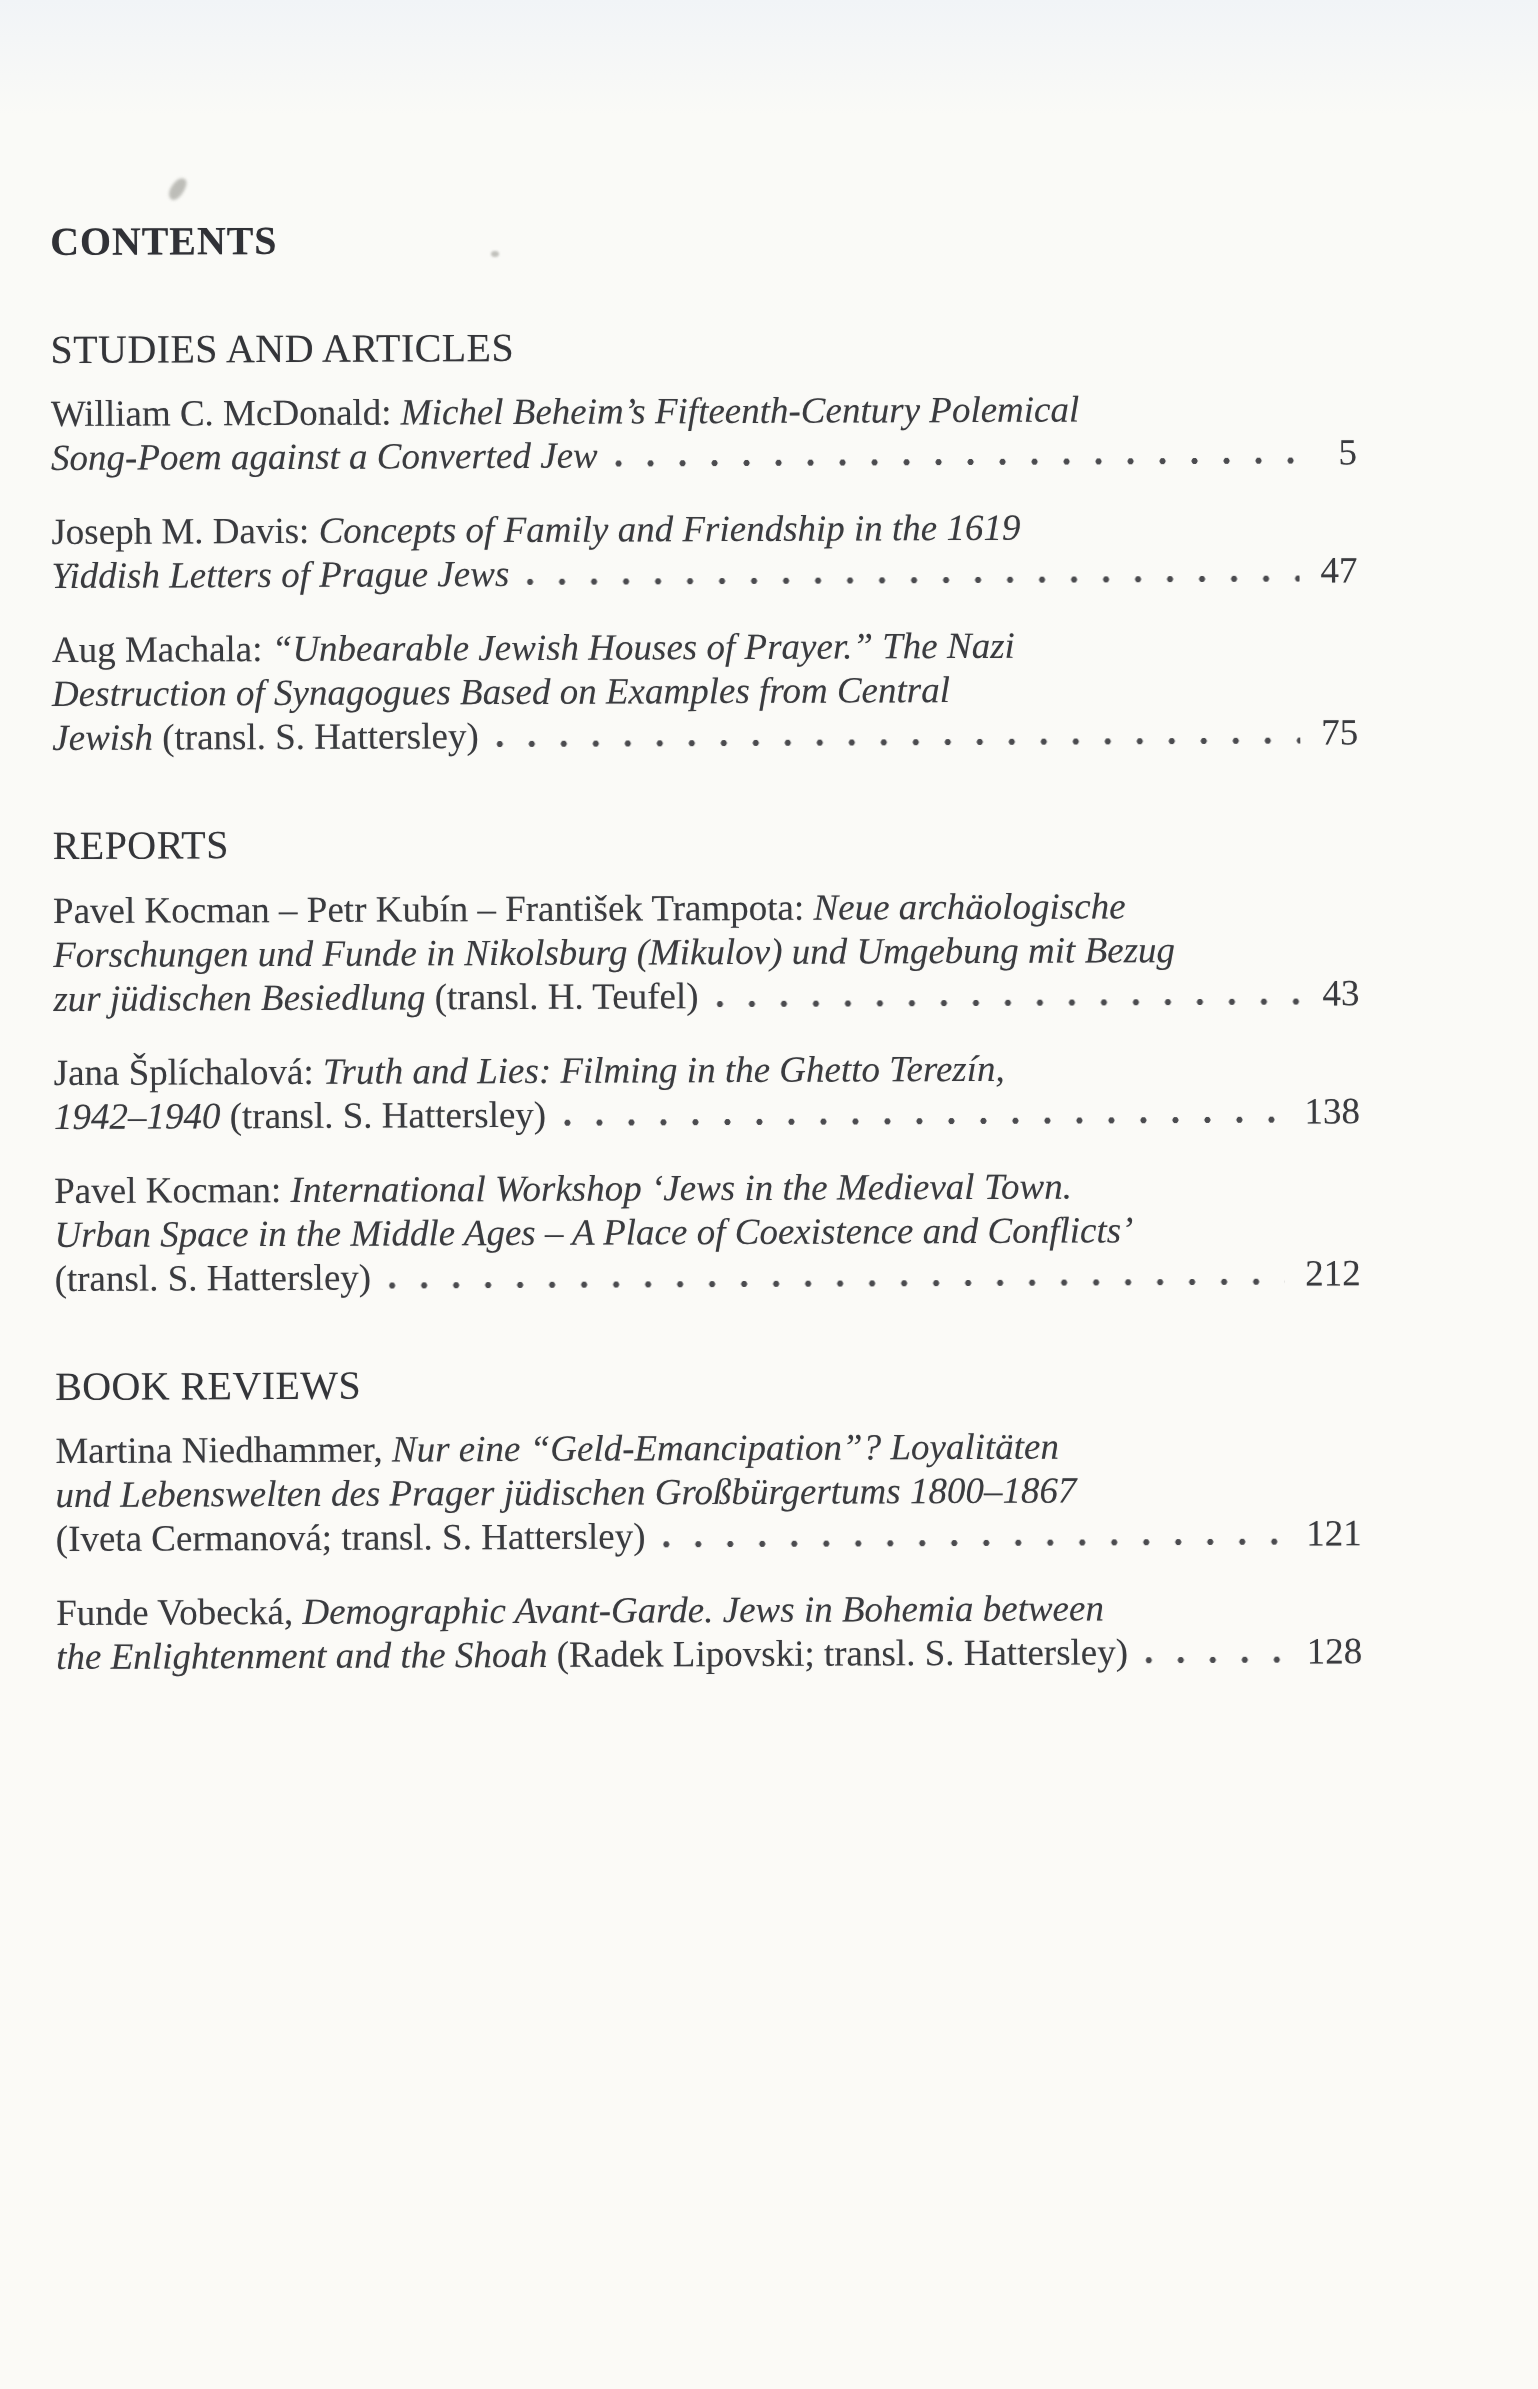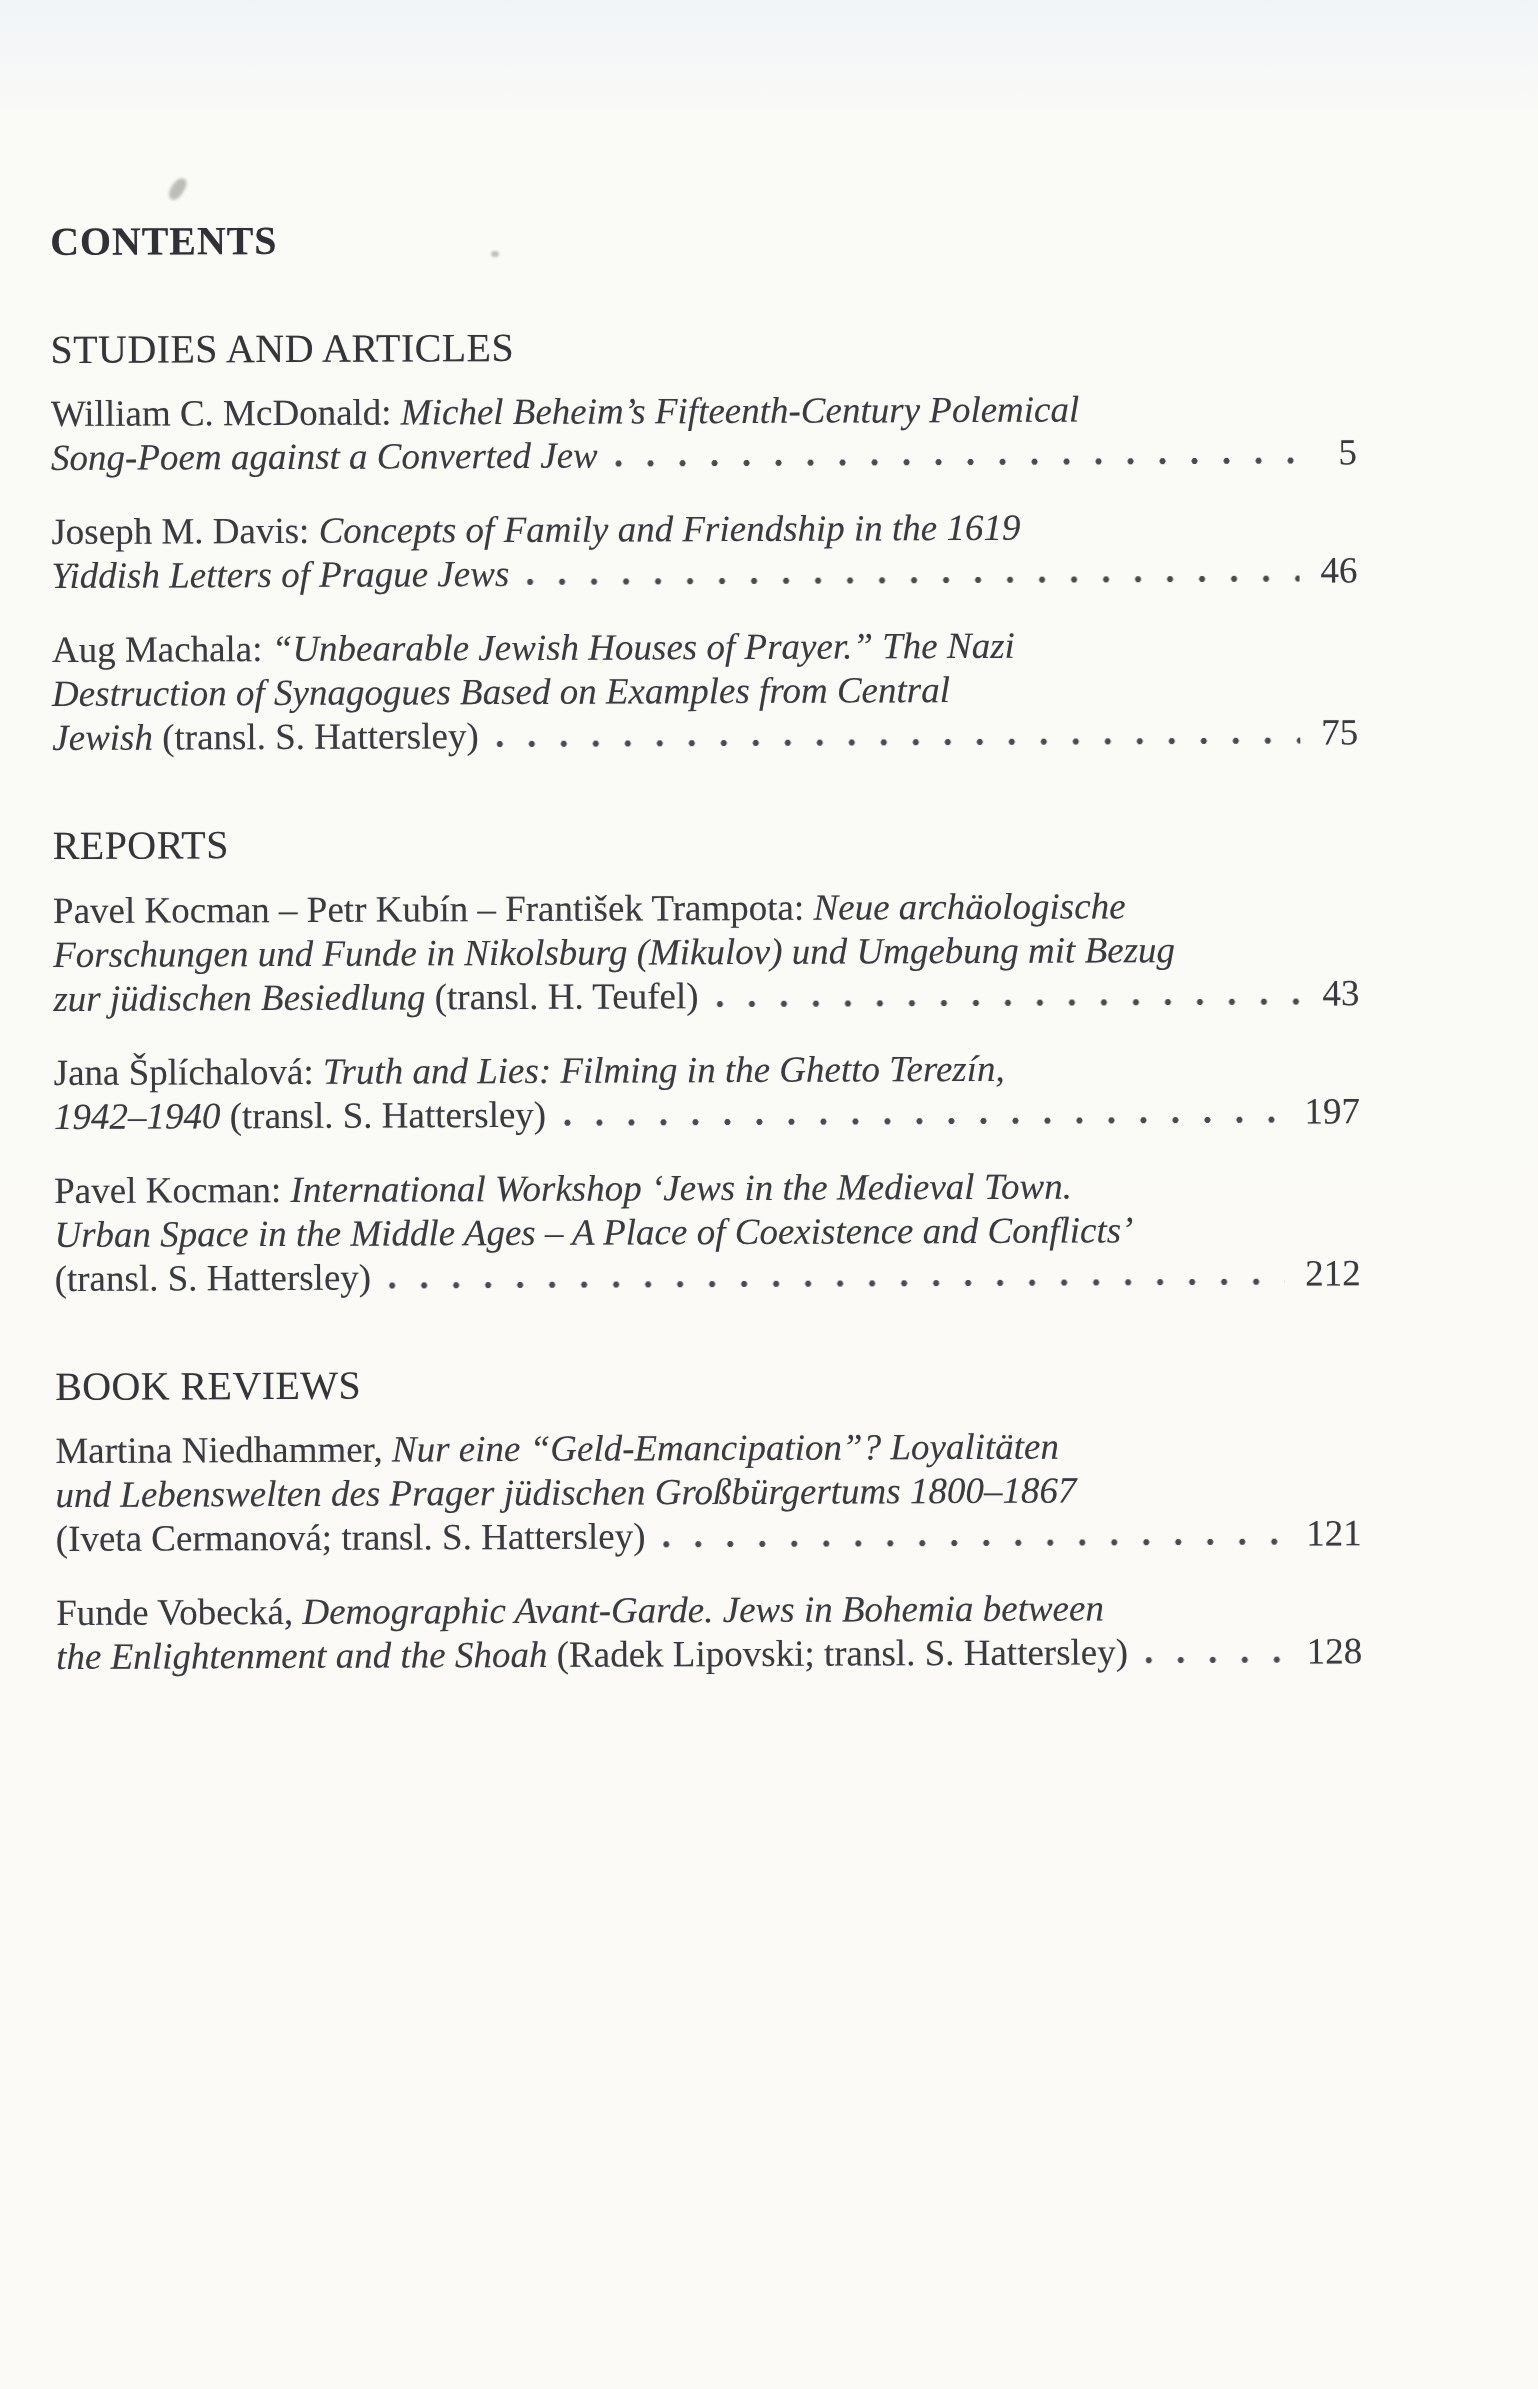--- a/index.html
+++ b/index.html
@@ -112,21 +112,21 @@
             <span class="line-text"><span class="seg italic">Song-Poem against a Converted Jew</span></span>
             <span class="leader"></span>
             <span class="page-num">5</span>
           </div>
         </div>
         <div class="entry">
           <div class="line"><span class="line-text"><span class="seg roman">Joseph M. Davis: </span><span class="seg italic">Concepts of Family and Friendship in the 1619</span></span></div>
           <div class="line has-page">
             <span class="line-text"><span class="seg italic">Yiddish Letters of Prague Jews</span></span>
             <span class="leader"></span>
-            <span class="page-num">46</span>
+            <span class="page-num">47</span>
           </div>
         </div>
         <div class="entry">
           <div class="line"><span class="line-text"><span class="seg roman">Aug Machala: </span><span class="seg italic">“Unbearable Jewish Houses of Prayer.” The Nazi</span></span></div>
           <div class="line"><span class="line-text"><span class="seg italic">Destruction of Synagogues Based on Examples from Central</span></span></div>
           <div class="line has-page">
             <span class="line-text"><span class="seg italic">Jewish</span><span class="seg roman"> (transl. S. Hattersley)</span></span>
             <span class="leader"></span>
             <span class="page-num">75</span>
           </div>
@@ -139,21 +139,21 @@
             <span class="line-text"><span class="seg italic">zur jüdischen Besiedlung</span><span class="seg roman"> (transl. H. Teufel)</span></span>
             <span class="leader"></span>
             <span class="page-num">43</span>
           </div>
         </div>
         <div class="entry">
           <div class="line"><span class="line-text"><span class="seg roman">Jana Šplíchalová: </span><span class="seg italic">Truth and Lies: Filming in the Ghetto Terezín,</span></span></div>
           <div class="line has-page">
             <span class="line-text"><span class="seg italic">1942–1940</span><span class="seg roman"> (transl. S. Hattersley)</span></span>
             <span class="leader"></span>
-            <span class="page-num">197</span>
+            <span class="page-num">138</span>
           </div>
         </div>
         <div class="entry">
           <div class="line"><span class="line-text"><span class="seg roman">Pavel Kocman: </span><span class="seg italic">International Workshop ‘Jews in the Medieval Town.</span></span></div>
           <div class="line"><span class="line-text"><span class="seg italic">Urban Space in the Middle Ages – A Place of Coexistence and Conflicts’</span></span></div>
           <div class="line has-page">
             <span class="line-text"><span class="seg roman">(transl. S. Hattersley)</span></span>
             <span class="leader"></span>
             <span class="page-num">212</span>
           </div>

